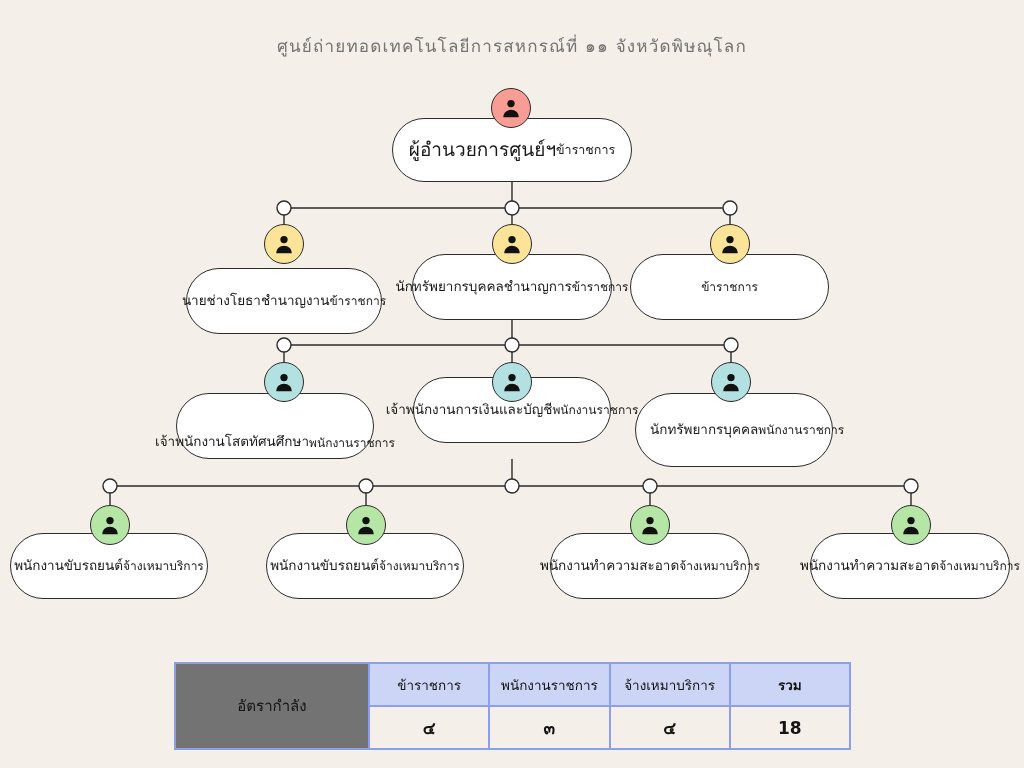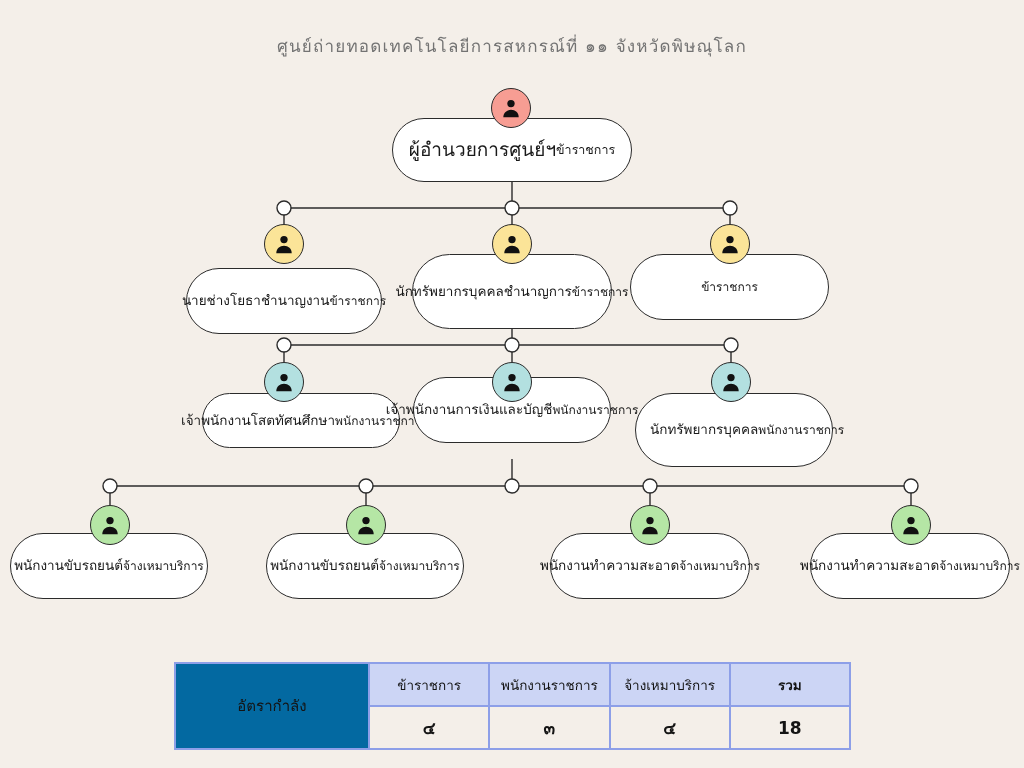--- a/index.html
+++ b/index.html
@@ -106,21 +106,21 @@
     width: 677px;
     border-collapse: collapse;
     table-layout: fixed;
   }
   #summary-table td {
     border: 2px solid #8d9fe8;
     text-align: center;
     color: #141414;
   }
   #summary-table td.label-cell {
-    background: #0369a1;
+    background: #737373;
     font-size: 15px;
     width: 190px;
     height: 78px;
   }
   #summary-table td.head-cell {
     background: #ccd5f5;
     font-size: 13.5px;
     height: 39px;
   }
   #summary-table td.head-cell.total {
@@ -188,42 +188,42 @@
     <div class="role">นายช่างโยธาชำนาญงาน</div>
     <div class="kind">ข้าราชการ</div>
   </div>
   <div class="avatar" style="left:264px; top:224px; background:#fbe498;">
     <svg width="22" height="22" viewBox="0 0 24 24">
         <circle cx="12" cy="7.2" r="4" fill="#111"></circle>
         <path d="M3.6 22c0-4.7 3.8-8 8.4-8s8.4 3.3 8.4 8z" fill="#111"></path>
       </svg>
   </div>
 
-  <div class="node" style="left:412px; top:254px; width:200px; height:75px;">
+  <div class="node" style="left:412px; top:254px; width:200px; height:66px;">
     <div class="role">นักทรัพยากรบุคคลชำนาญการ</div>
     <div class="kind">ข้าราชการ</div>
   </div>
   <div class="avatar" style="left:492px; top:224px; background:#fbe498;">
     <svg width="22" height="22" viewBox="0 0 24 24">
         <circle cx="12" cy="7.2" r="4" fill="#111"></circle>
         <path d="M3.6 22c0-4.7 3.8-8 8.4-8s8.4 3.3 8.4 8z" fill="#111"></path>
       </svg>
   </div>
 
   <div class="node" style="left:630px; top:254px; width:199px; height:66px;">
     <div class="kind">ข้าราชการ</div>
   </div>
   <div class="avatar" style="left:710px; top:224px; background:#fbe498;">
     <svg width="22" height="22" viewBox="0 0 24 24">
         <circle cx="12" cy="7.2" r="4" fill="#111"></circle>
         <path d="M3.6 22c0-4.7 3.8-8 8.4-8s8.4 3.3 8.4 8z" fill="#111"></path>
       </svg>
   </div>
 
-  <div class="node" style="left:202px; top:393px; width:198px; height:55px;">
+  <div class="node" style="left:176px; top:393px; width:198px; height:66px;align-items:flex-end;">
     <div class="role">เจ้าพนักงานโสตทัศนศึกษา</div>
     <div class="kind">พนักงานราชการ</div>
   </div>
   <div class="avatar" style="left:264px; top:362px; background:#b3e0e0;">
     <svg width="22" height="22" viewBox="0 0 24 24">
         <circle cx="12" cy="7.2" r="4" fill="#111"></circle>
         <path d="M3.6 22c0-4.7 3.8-8 8.4-8s8.4 3.3 8.4 8z" fill="#111"></path>
       </svg>
   </div>
 

